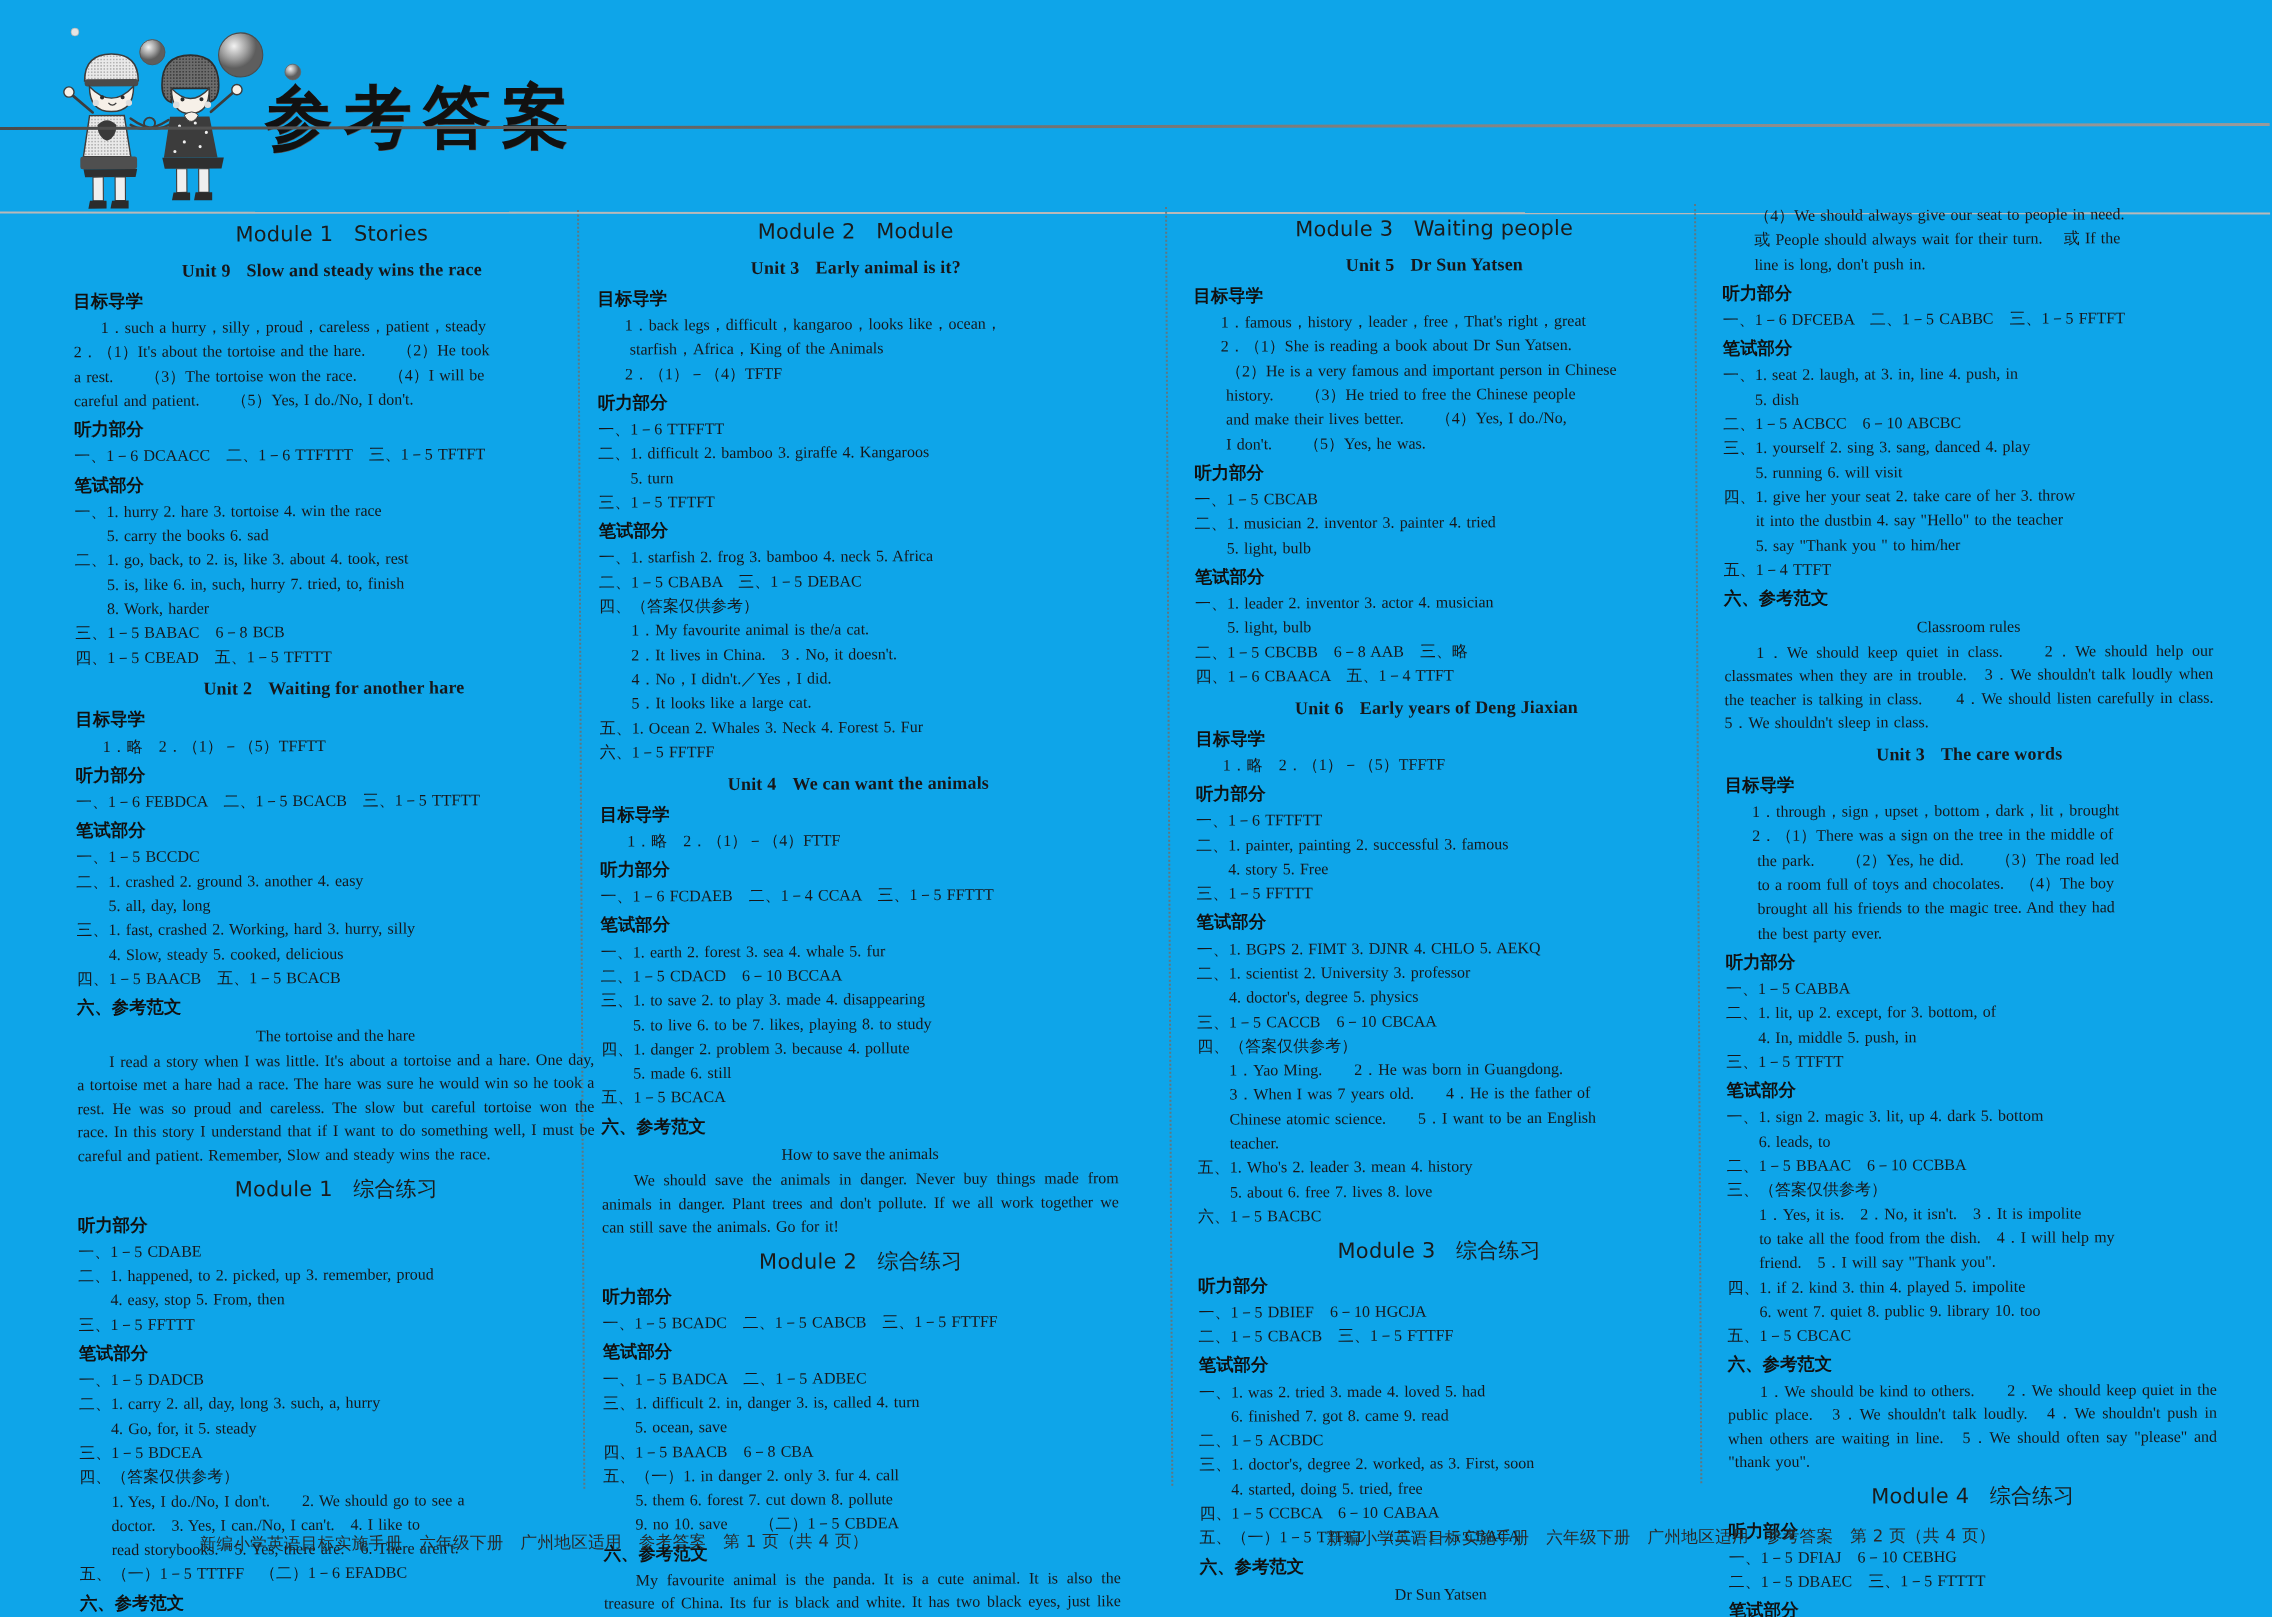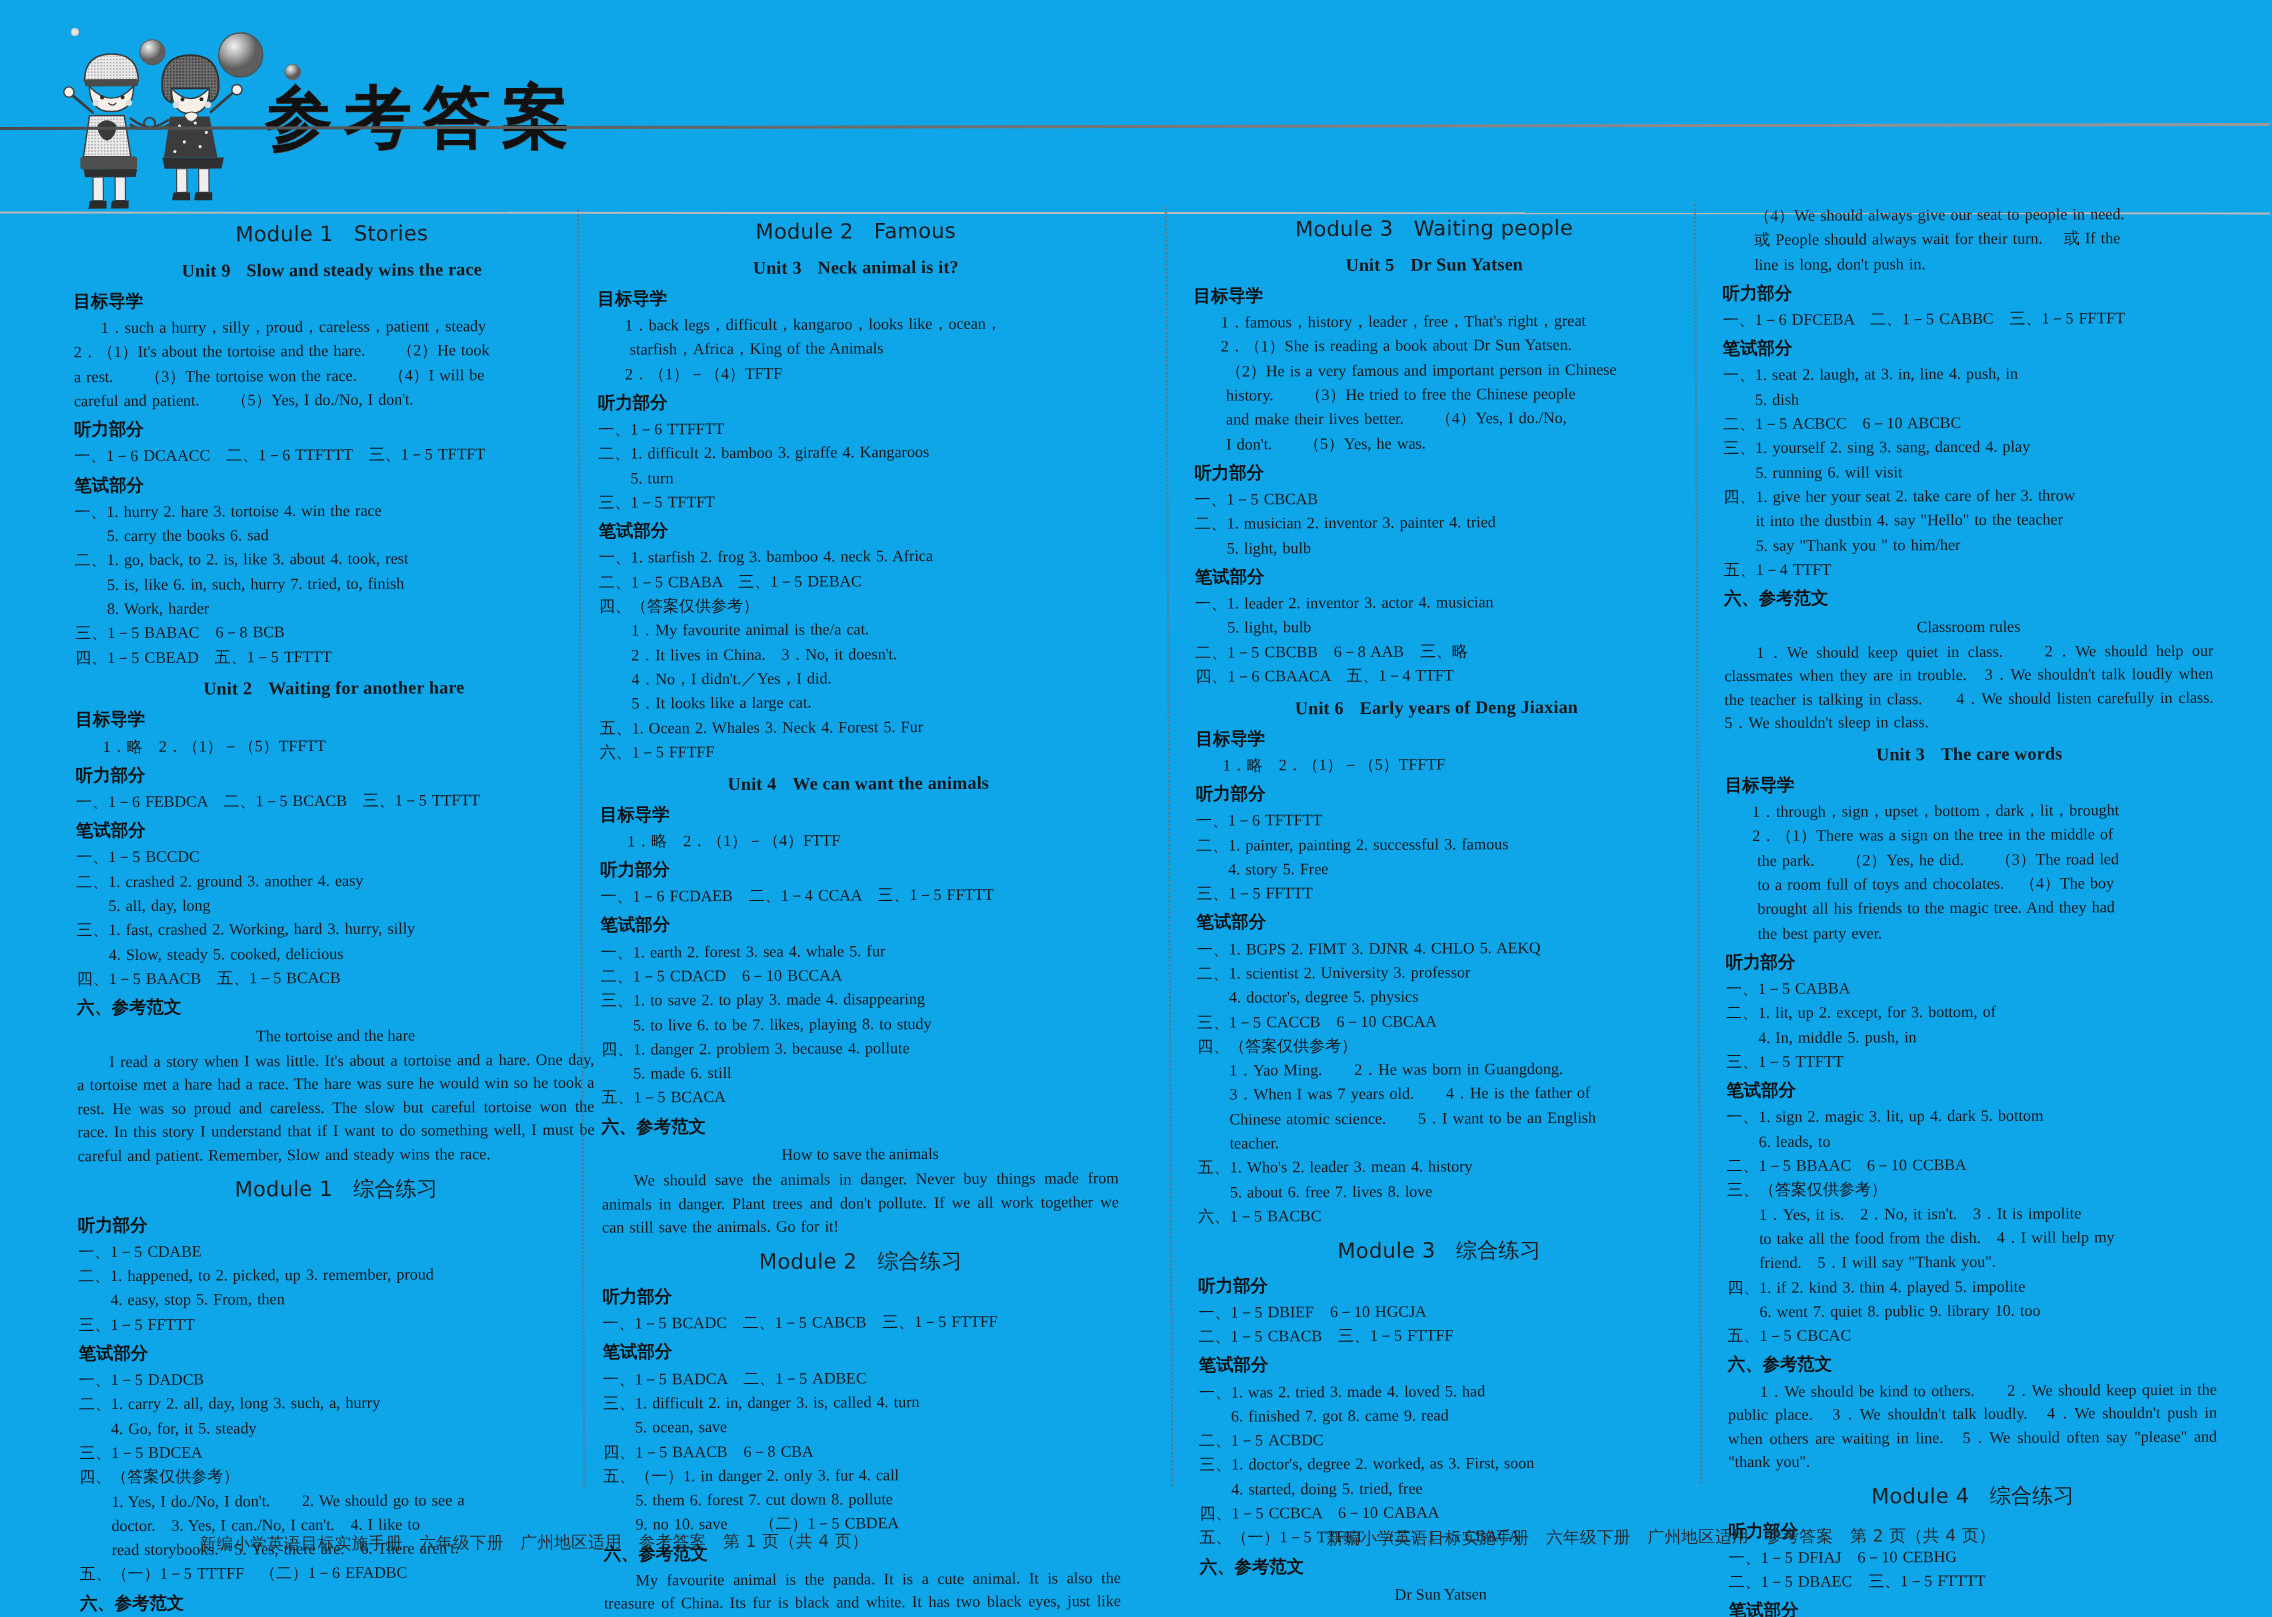--- a/index.html
+++ b/index.html
@@ -217,22 +217,22 @@
           <div class="ln hang">4. Go, for, it 5. steady</div>
           <div class="ln">三、1－5 BDCEA</div>
           <div class="ln">四、（答案仅供参考）</div>
           <div class="ln hang">1. Yes, I do./No, I don't.　　2. We should go to see a</div>
           <div class="ln hang">doctor.　3. Yes, I can./No, I can't.　4. I like to</div>
           <div class="ln hang">read storybooks.　5. Yes, there are.　6. There aren't.</div>
           <div class="ln">五、（一）1－5 TTTFF　（二）1－6 EFADBC</div>
           <div class="cn-head">六、参考范文</div>
         </div>
     <div class="col c2">
-          <div class="module-head"><span>Module 2</span><span class="gap"></span><span>Famous</span></div>
-          <div class="unit-head"><span>Unit 3</span><span class="gap"></span><span>Neck animal is it?</span></div>
+          <div class="module-head"><span>Module 2</span><span class="gap"></span><span>Module</span></div>
+          <div class="unit-head"><span>Unit 3</span><span class="gap"></span><span>Early animal is it?</span></div>
           <div class="cn-head">目标导学</div>
           <div class="ln ind">1．back legs，difficult，kangaroo，looks like，ocean，</div>
           <div class="ln hang">starfish，Africa，King of the Animals</div>
           <div class="ln ind">2．（1）－（4）TFTF</div>
           <div class="cn-head">听力部分</div>
           <div class="ln">一、1－6 TTFFTT</div>
           <div class="ln">二、1. difficult 2. bamboo 3. giraffe 4. Kangaroos</div>
           <div class="ln hang">5. turn</div>
           <div class="ln">三、1－5 TFTFT</div>
           <div class="cn-head">笔试部分</div>

